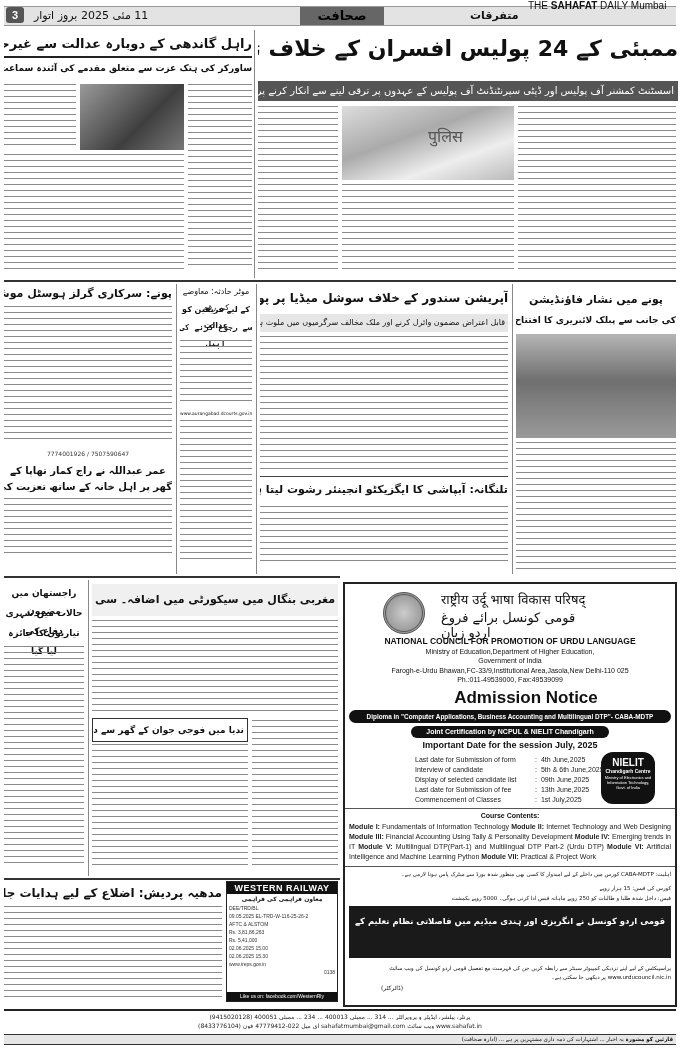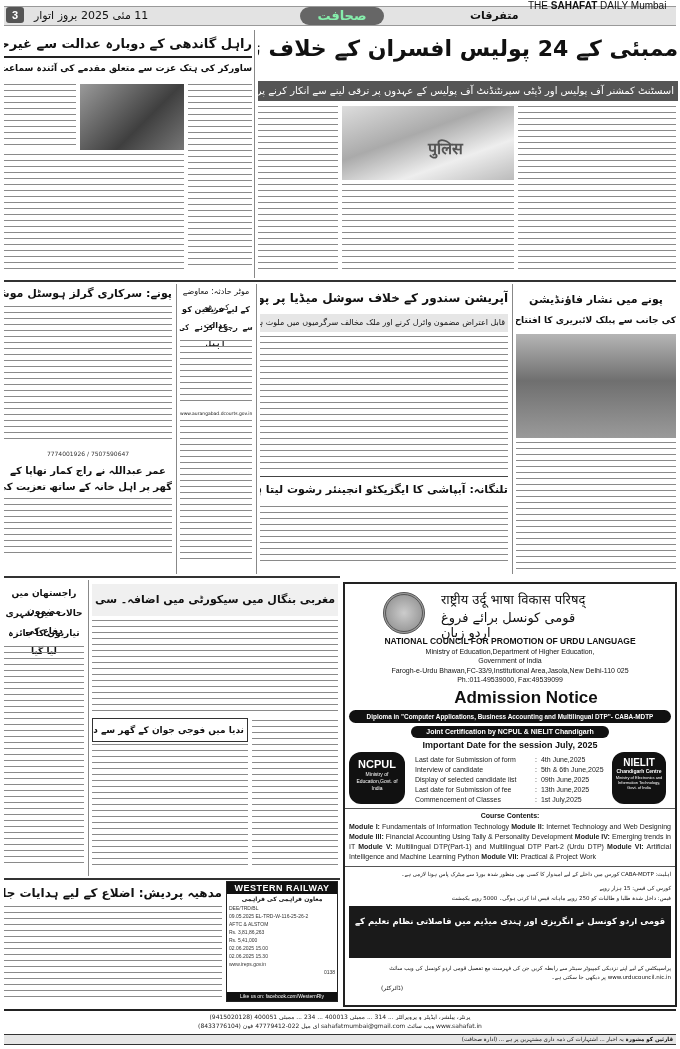--- a/index.html
+++ b/index.html
@@ -5,21 +5,21 @@
   * { box-sizing: border-box; margin: 0; padding: 0; }
   html, body { width: 680px; height: 1049px; background: #fff; overflow: hidden; }
   body { font-family: "DejaVu Sans", sans-serif; color: #111; position: relative; }
   .abs { position: absolute; }
   .rtl { direction: rtl; text-align: right; }
 
   
   .mast { left: 4px; top: 6px; width: 672px; height: 20px; background: #e3e3e3; border-top: 1px solid #999; border-bottom: 1px solid #999; }
   .pgno { left: 6px; top: 7px; width: 18px; height: 16px; background: #555; color: #fff; border-radius: 3px; font: bold 11px "Liberation Sans", sans-serif; text-align: center; line-height: 16px; }
   .date { left: 34px; top: 9px; font: 11px "DejaVu Sans", sans-serif; }
-  .logo { left: 300px; top: 7px; width: 84px; height: 18px; background: #666; border-radius: 9px; color: #86efac; font: bold 13px "DejaVu Sans", sans-serif; text-align: center; line-height: 18px; }
+  .logo { left: 300px; top: 7px; width: 84px; height: 18px; background: #666; border-radius: 0; color: #000000; font: bold 13px "DejaVu Sans", sans-serif; text-align: center; line-height: 18px; }
   .section { left: 470px; top: 9px; font: bold 11px "DejaVu Sans", sans-serif; }
   .brand { left: 528px; top: 0; font: 10px "Liberation Sans", sans-serif; }
   .brand b { font-weight: bold; }
 
   .vline { background: #888; width: 1px; }
   .hline { background: #333; height: 2px; }
   .hthin { background: #999; height: 1px; }
 
   .h-big { font-weight: bold; color: #111; white-space: nowrap; overflow: hidden; }
   .bar-dark { background: #555; color: #fff; }
@@ -51,21 +51,21 @@
 <div class="abs mast"></div>
 <div class="abs pgno">3</div>
 <div class="abs date rtl">11 مئی 2025 بروز اتوار</div>
 <div class="abs logo">صحافت</div>
 <div class="abs section">متفرقات</div>
 <div class="abs brand"><span>THE</span> <b>SAHAFAT</b> <span>DAILY Mumbai</span></div>
 
 <div class="abs h-big rtl" style="left:258px; top:32px; width:420px; font-size:22px; line-height:34px;">ممبئی کے 24 پولیس افسران کے خلاف تادیبی کارروائی کا حکم</div>
 <div class="abs bar-dark rtl" style="left:258px; top:81px; width:420px; height:20px; font-size:10px; line-height:20px; padding:0 4px; white-space:nowrap; overflow:hidden;">اسسٹنٹ کمشنر آف پولیس اور ڈپٹی سپرنٹنڈنٹ آف پولیس کے عہدوں پر ترقی لینے سے انکار کرنے پر کارروائی کا سامنا</div>
 <div class="abs photo-light" style="left:342px; top:106px; width:172px; height:74px;">
-  <div style="position:absolute; left:86px; top:31px; font-size:16px; font-weight:bold; color:#555;">पुलिस</div>
+  <div style="position:absolute; left:86px; top:19px; font-size:16px; font-weight:normal; color:#555;">पुलिस</div>
 </div>
 <div class="abs lines" style="left:518px; top:106px; width:158px; height:168px;">
     <i></i>
     <i></i>
     <i></i>
     <i></i>
     <i></i>
     <i></i>
     <i></i>
     <i></i>
@@ -536,25 +536,21 @@
   <div class="c" style="position:absolute; left:0; top:52px; width:100%; font:bold 8.5px 'Liberation Sans', sans-serif;">NATIONAL COUNCIL FOR PROMOTION OF URDU LANGUAGE</div>
   <div class="c" style="position:absolute; left:0; top:64px; width:100%; font:7px 'Liberation Sans', sans-serif;">Ministry of Education,Department of Higher Education,</div>
   <div class="c" style="position:absolute; left:0; top:73px; width:100%; font:7px 'Liberation Sans', sans-serif;">Government of India</div>
   <div class="c" style="position:absolute; left:0; top:83px; width:100%; font:7px 'Liberation Sans', sans-serif;">Farogh-e-Urdu Bhawan,FC-33/9,Institutional Area,Jasola,New Delhi-110 025</div>
   <div class="c" style="position:absolute; left:0; top:92px; width:100%; font:7px 'Liberation Sans', sans-serif;">Ph.:011-49539000, Fax:49539099</div>
   <div class="c" style="position:absolute; left:16px; top:104px; width:100%; font:bold 17px 'Liberation Sans', sans-serif;">Admission Notice</div>
   <div class="c pill" style="position:absolute; left:4px; top:126px; width:322px; height:13px; font:bold 6.4px 'Liberation Sans', sans-serif; line-height:13px; white-space:nowrap; overflow:hidden;">Diploma in "Computer Applications, Business Accounting and Multilingual DTP"- CABA-MDTP</div>
   <div class="c pill" style="position:absolute; left:66px; top:142px; width:198px; height:12px; font:bold 7px 'Liberation Sans', sans-serif; line-height:12px;">Joint Certification by NCPUL &amp; NIELIT Chandigarh</div>
   <div class="c" style="position:absolute; left:0; top:156px; width:100%; font:bold 9px 'Liberation Sans', sans-serif;">Important Date for the session July, 2025</div>
 
-  <div class="badge" style="position:absolute; left:4px; top:168px; width:56px; height:52px; padding-top:6px;">
-    <div style="font:bold 11px 'Liberation Sans', sans-serif;">NCPUL</div>
-    <div style="font:5px 'Liberation Sans', sans-serif; line-height:7px; padding:1px 3px;">Ministry of Education,Govt. of India</div>
-  </div>
-  <div class="badge" style="position:absolute; right:9px; top:168px; width:54px; height:52px; padding-top:5px;">
+  <div class="badge" style="position:absolute; right:20px; top:168px; width:54px; height:52px; padding-top:5px;">
     <div style="font:bold 10px 'Liberation Sans', sans-serif;">NIELIT</div>
     <div style="font:bold 5px 'Liberation Sans', sans-serif;">Chandigarh Centre</div>
     <div style="font:4px 'Liberation Sans', sans-serif; line-height:5px; padding:1px 3px;">Ministry of Electronics and Information Technology, Govt. of India</div>
   </div>
 
   <table class="dates-table" style="position:absolute; left:68px; top:170px; border-collapse:collapse;">
     <tbody>
         <tr>
           <td style="width:120px;">Last date for Submission of form</td>
           <td>:</td>

